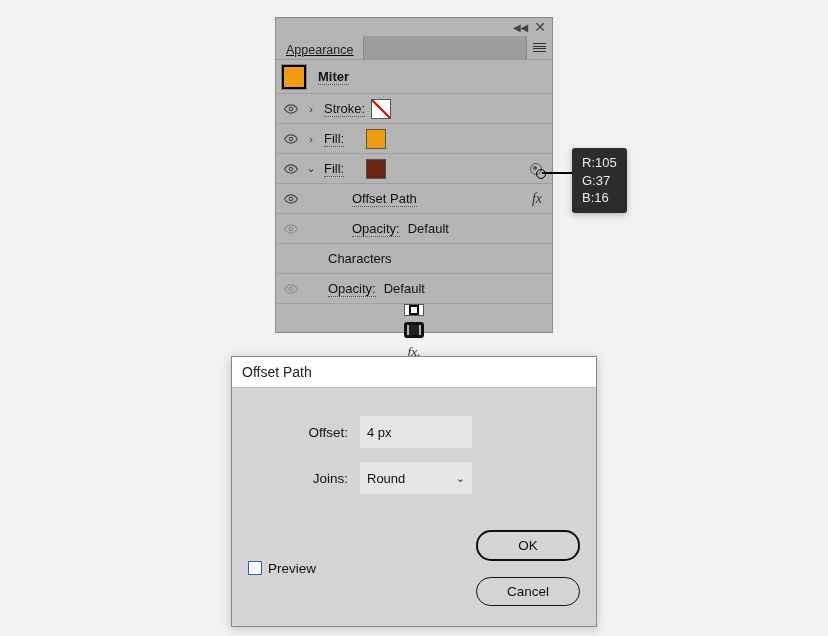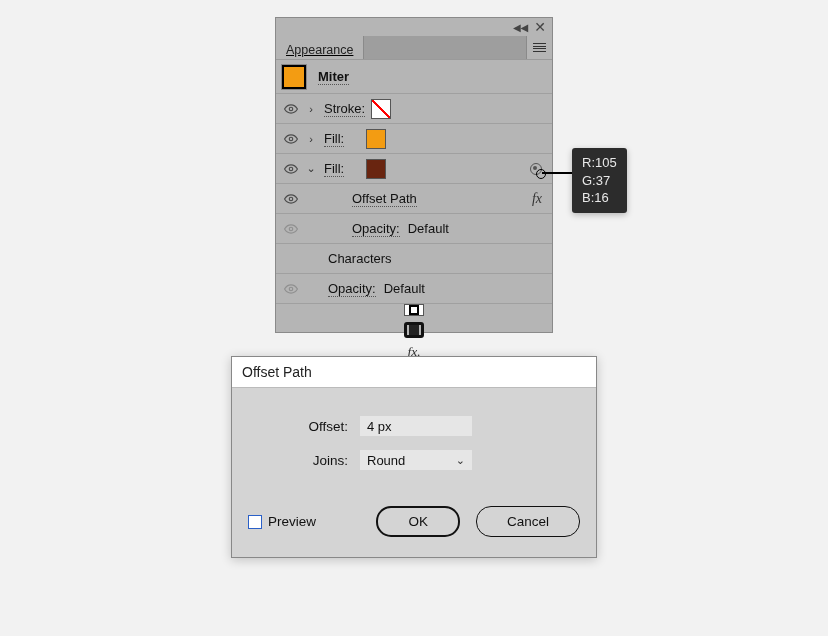--- a/index.html
+++ b/index.html
@@ -162,34 +162,34 @@
     background: #fff;
     padding: 7px 10px;
     font-size: 14px;
     color: #222;
     border-bottom: 1px solid #bbb;
   }
   .dlg-body { padding: 28px 16px 10px 16px; }
   .field { display:flex; align-items:center; margin-bottom: 14px; }
   .field-label { width: 100px; text-align: right; margin-right: 12px; font-size: 13.5px; color:#111; }
   .field input[type=text], .field .select {
-    background:#e6e6e6; border:1px solid #e6e6e6; height:20px; padding: 4px 6px;
+    background:#e6e6e6; border:1px solid #e6e6e6; height:32px; padding: 4px 6px;
     font-size: 13px; color:#111; width: 112px;
   }
   .field .select { display:flex; align-items:center; justify-content:space-between;}
   .field .select .caret{ font-size:11px;color:#333;margin-left:6px;}
   .dlg-footer { display:flex; align-items:center; padding: 12px 16px 20px 16px; gap:20px;}
   .checkbox-wrap { display:flex;align-items:center;gap:6px;font-size:13.5px;color:#111;}
   .checkbox-wrap .box{width:14px;height:14px;border:1.2px solid #2a60c8;background:#fff;}
   .btn {
     border:1.5px solid #111; border-radius: 15px; padding: 6px 30px;
     font-size: 13.5px; background:#d4d4d4; color:#111;
   }
   .btn.primary{ border-width:2.5px; }
-  .dlg-footer .right-buttons { margin-left:auto; display:flex; gap:16px;}
+  .dlg-footer .right-buttons { margin-left:auto; display:flex; gap:16px;flex-direction:column;}
 </style>
 </head>
 <body>
 
 <div class="appearance-panel">
   <div class="panel-top">
     <span class="collapse">◀◀</span>
     <span class="close">✕</span>
   </div>
   <div class="tab-bar">

